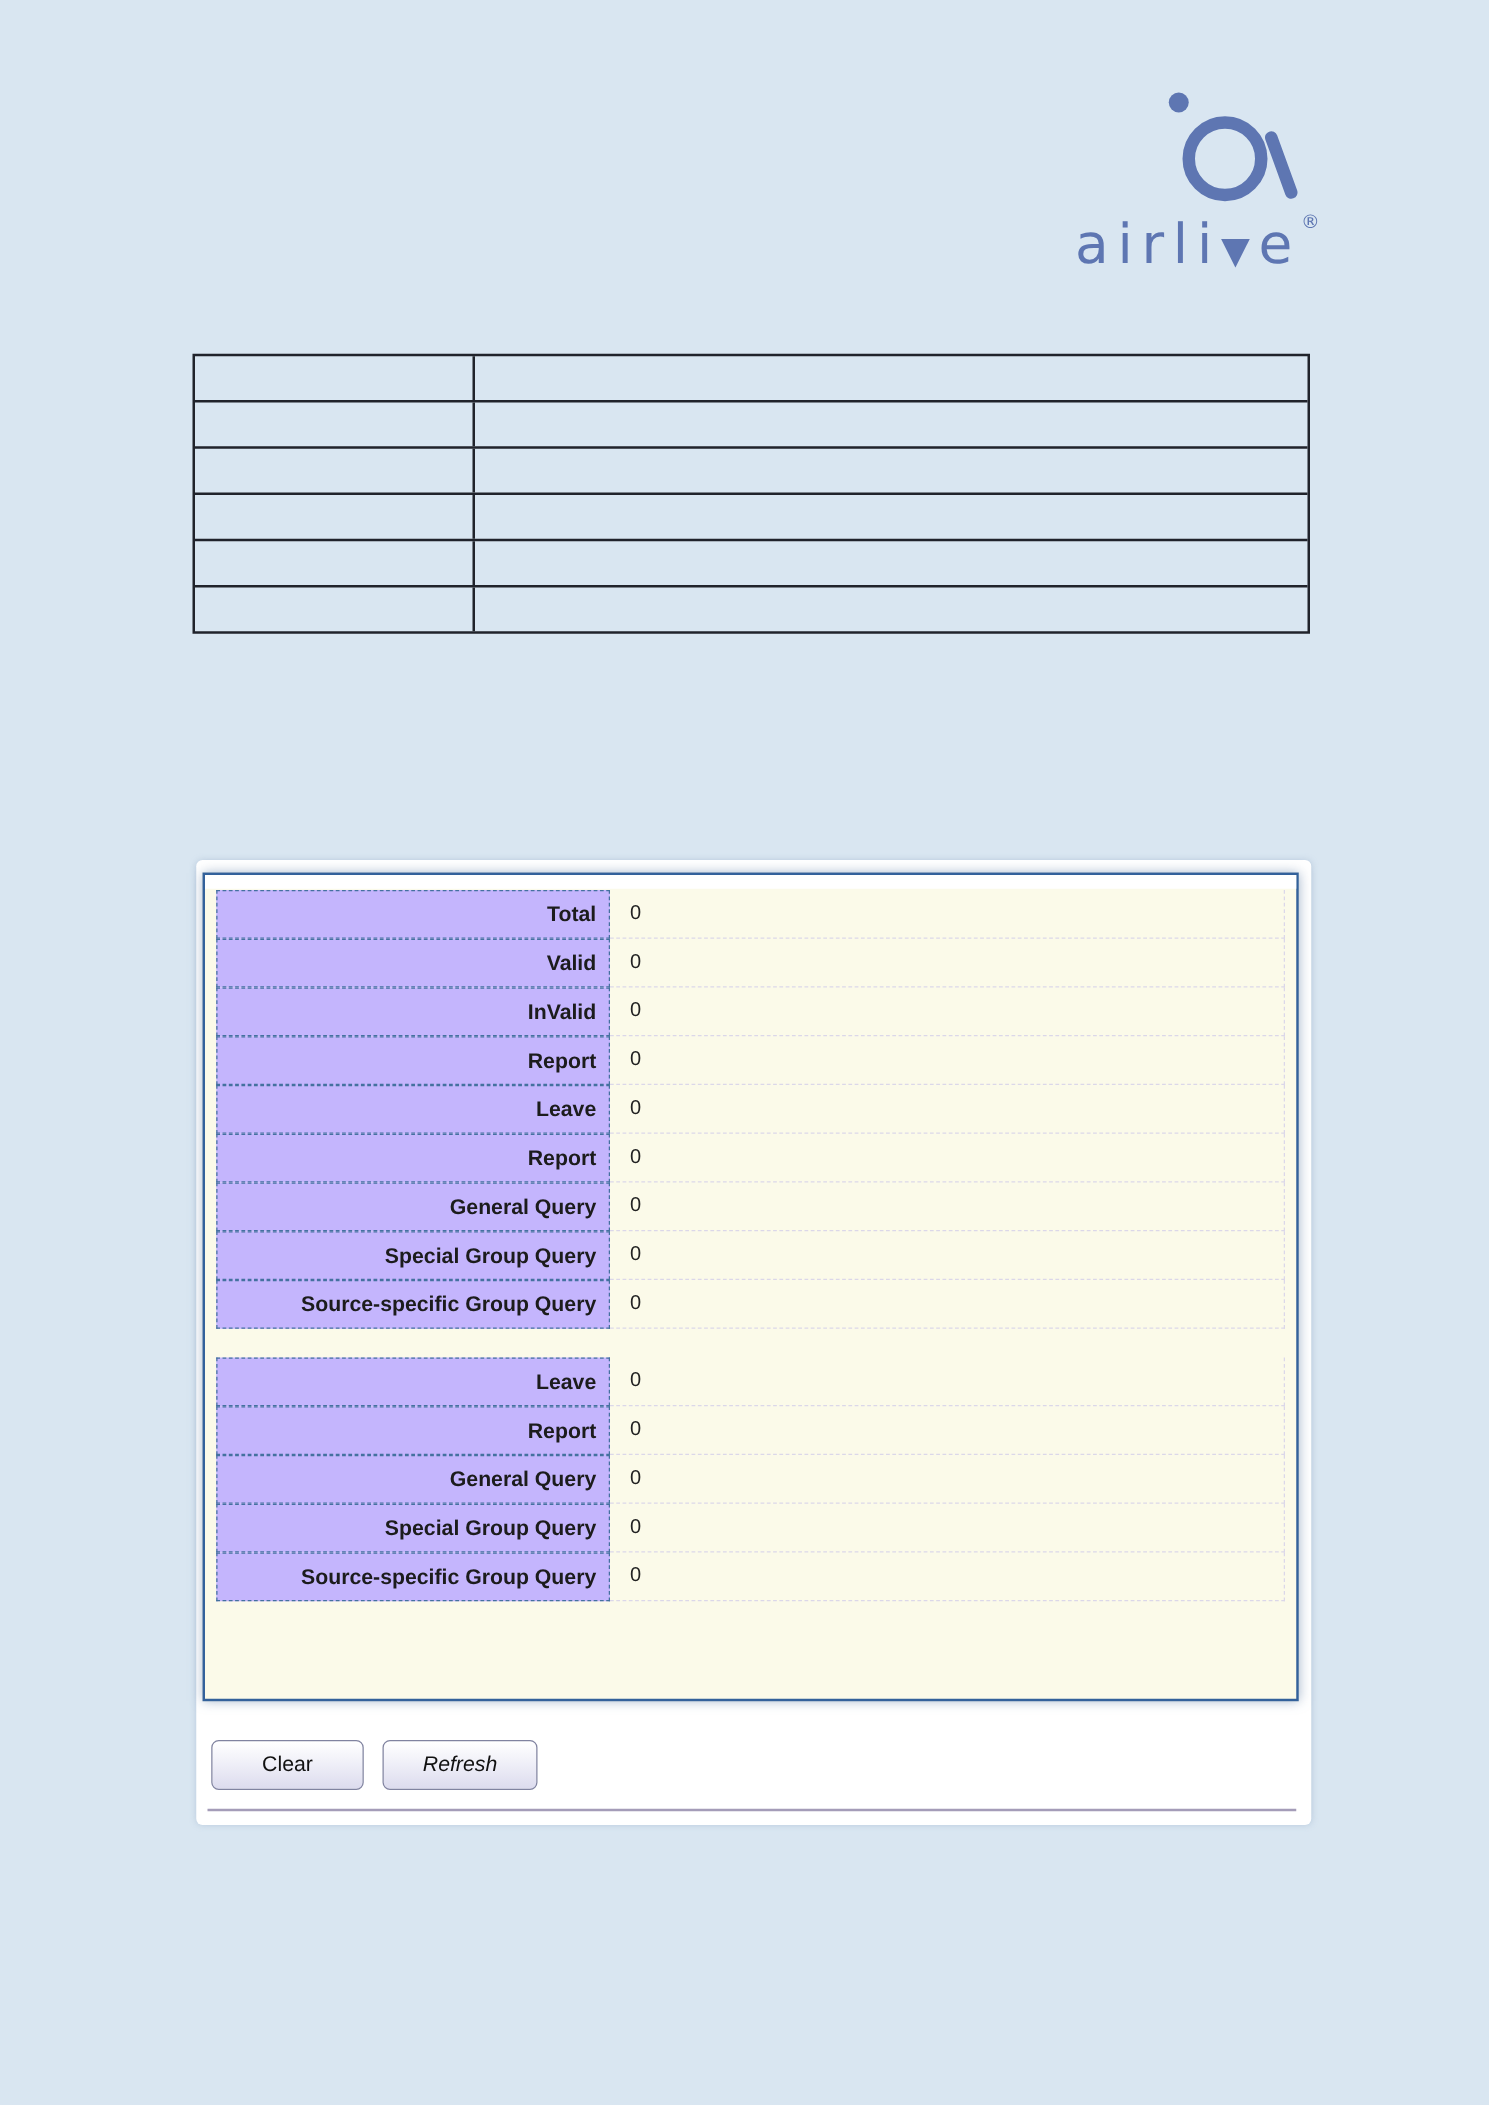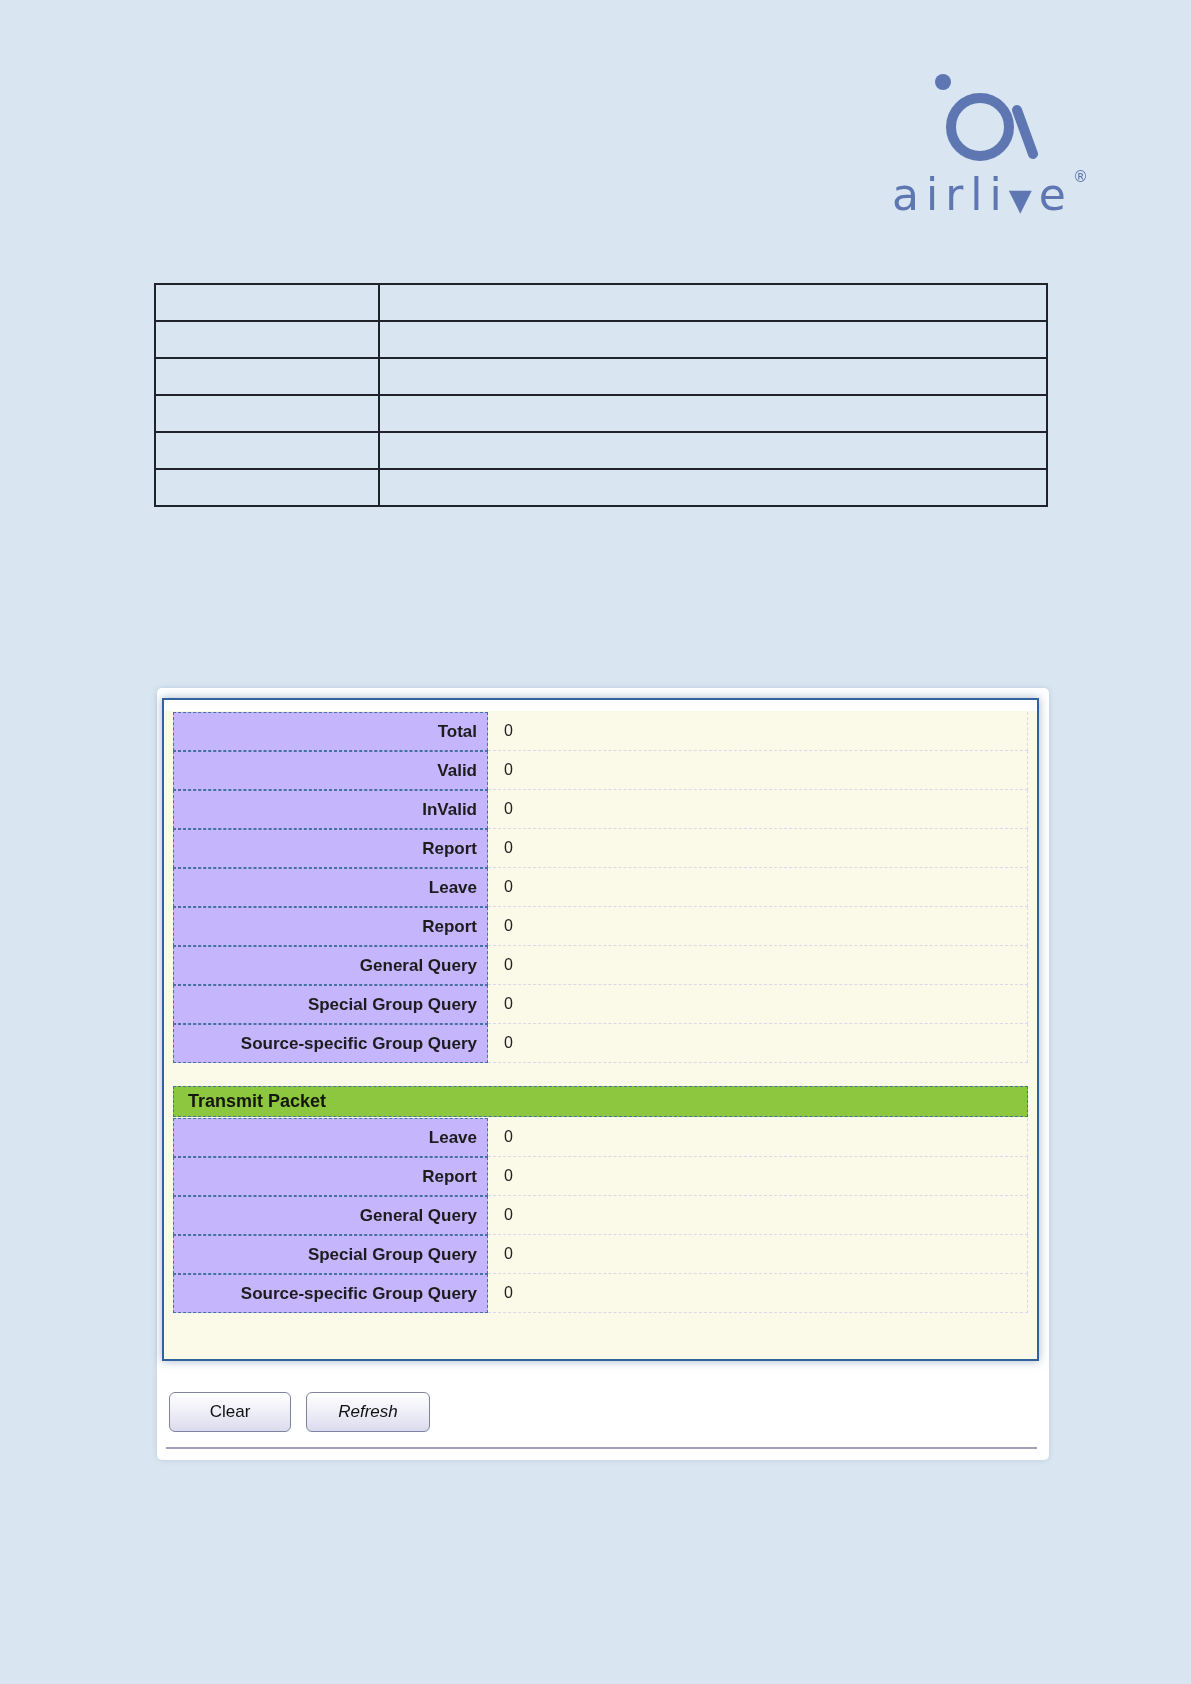--- a/index.html
+++ b/index.html
@@ -7,21 +7,21 @@
     width:1191px;height:1684px;position:relative;
     background:#D9E6F1;
     font-family:"Liberation Sans",sans-serif;
     overflow:hidden;
   }
 
   
   .logo-symbol{position:absolute;left:925px;top:58px;}
   .logo-text{
     position:absolute;left:860px;top:168px;width:260px;
-    text-align:center;color:#5E76B2;
+    text-align:left;color:#5E76B2;
     font-family:"DejaVu Sans",sans-serif;
     font-size:44px;letter-spacing:7px;white-space:nowrap;
   }
   .logo-text .vglyph{font-size:30px;letter-spacing:7px;vertical-align:baseline;}
   .logo-text .reg{font-size:15px;letter-spacing:0;vertical-align:28px;}
 
   
   .m-table{
     position:absolute;left:154px;top:283px;width:894px;
     border:2px solid #20232B;background:transparent;box-sizing:border-box;
@@ -160,21 +160,20 @@
           <div class="stat-row">
             <div class="stat-label">Special Group Query</div>
             <div class="stat-value">0</div>
           </div>
           <div class="stat-row">
             <div class="stat-label">Source-specific Group Query</div>
             <div class="stat-value">0</div>
           </div>
         </div>
         <div class="section">
-          <div class="section-header">Transmit Packet</div>
           <div class="stat-row">
             <div class="stat-label">Leave</div>
             <div class="stat-value">0</div>
           </div>
           <div class="stat-row">
             <div class="stat-label">Report</div>
             <div class="stat-value">0</div>
           </div>
           <div class="stat-row">
             <div class="stat-label">General Query</div>

